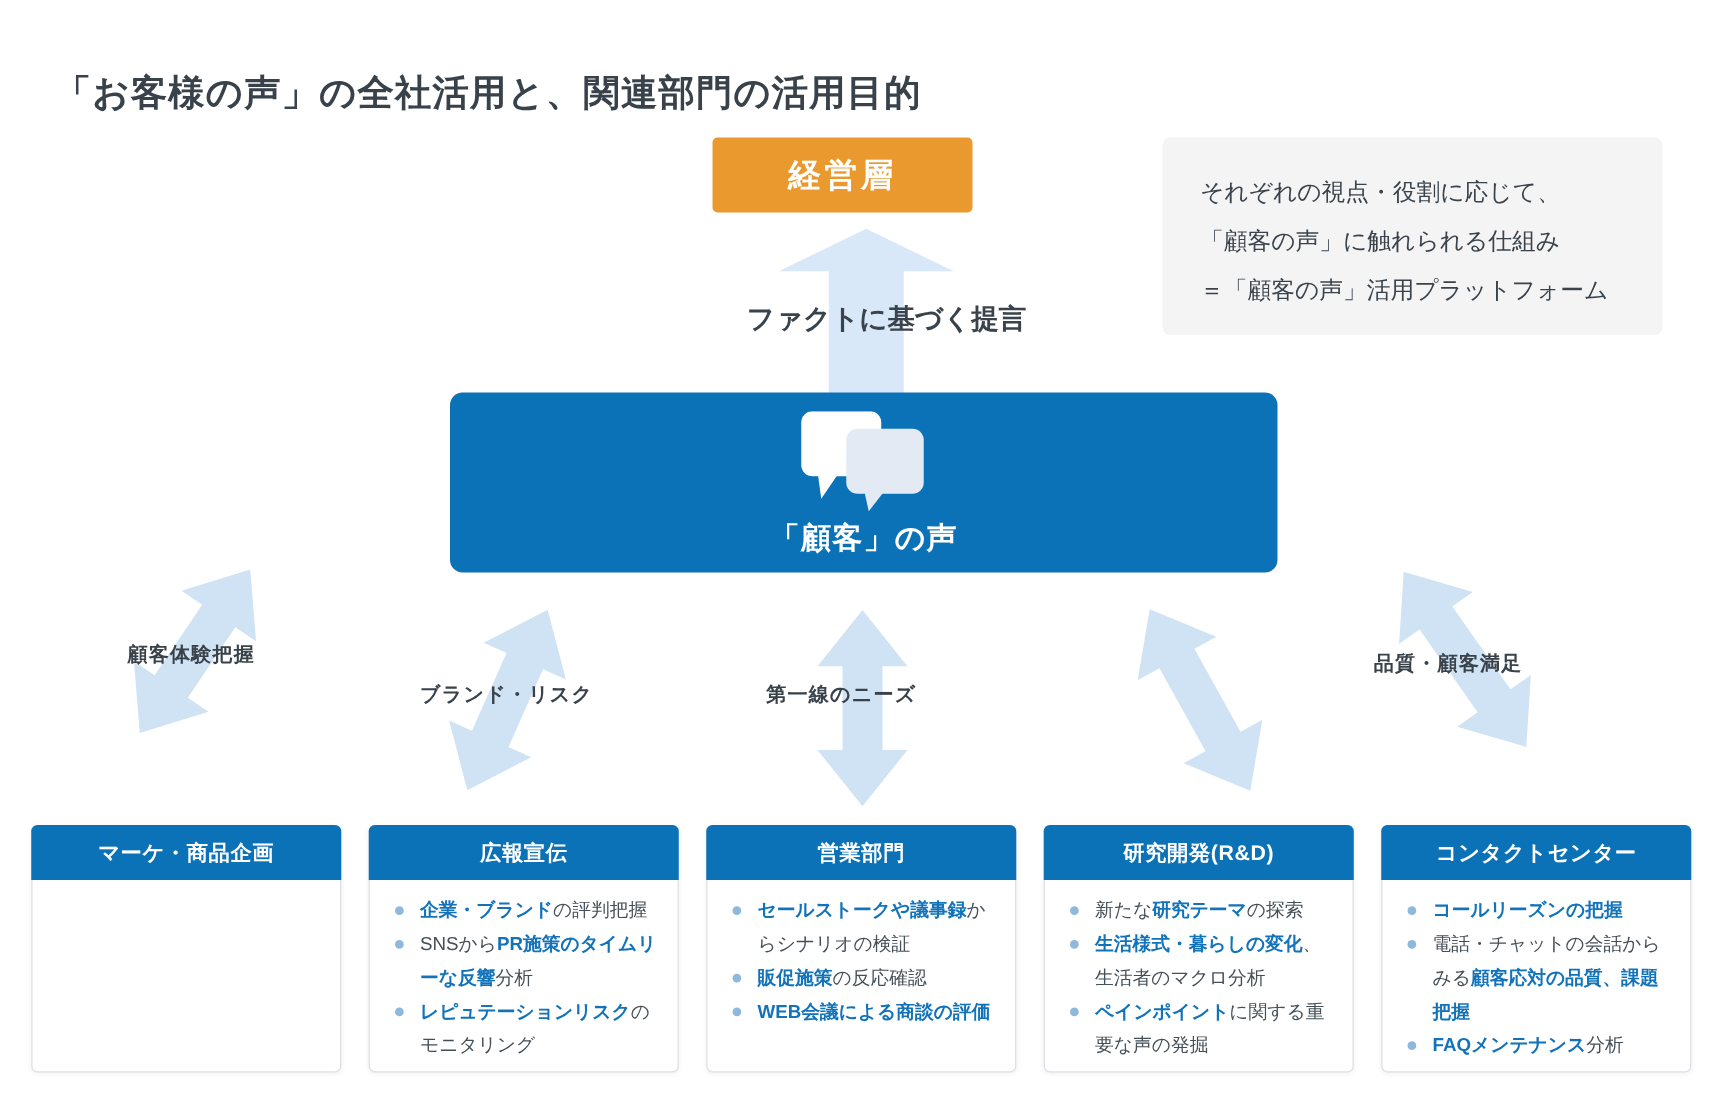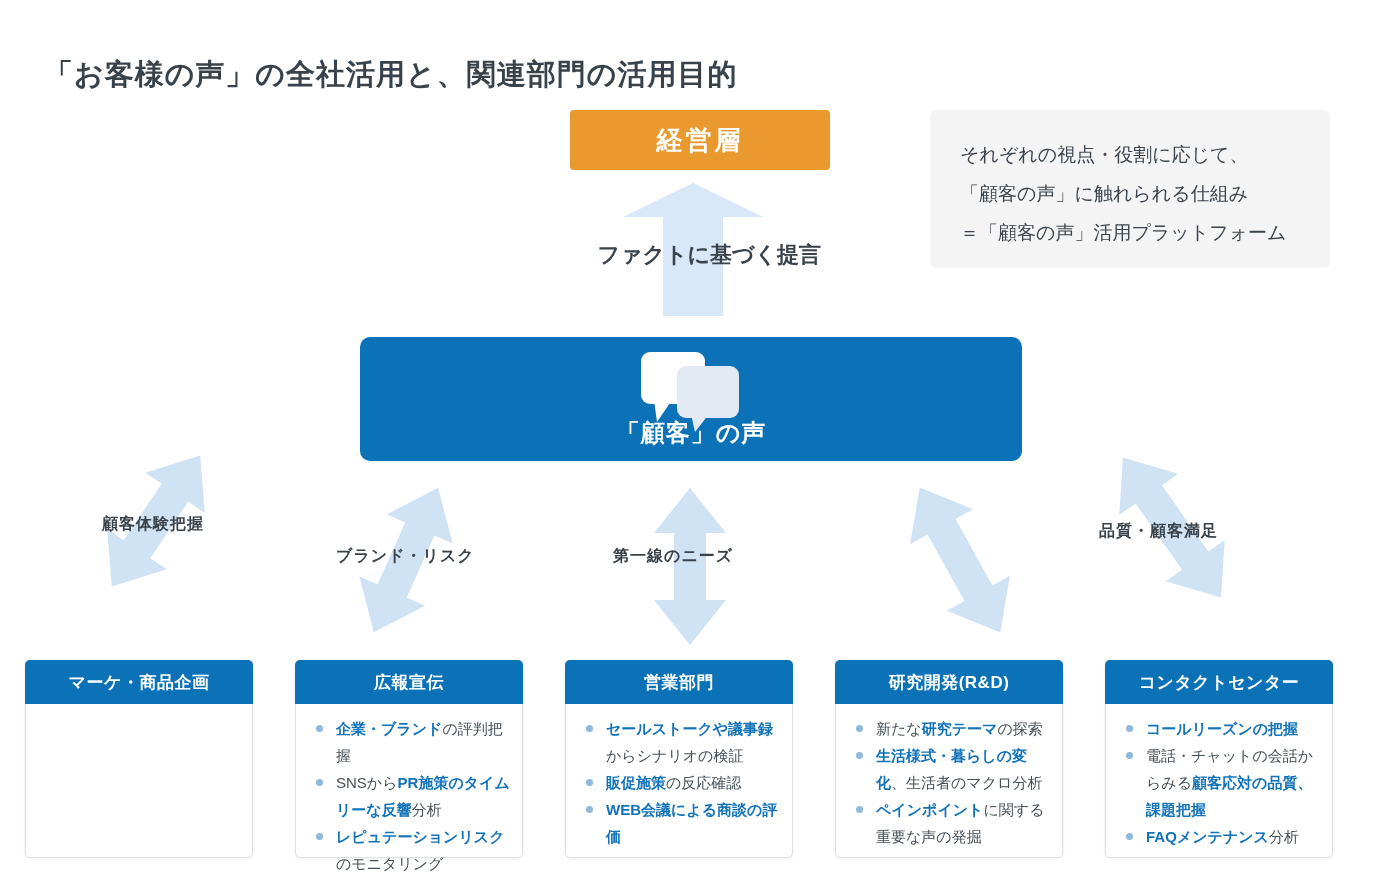--- a/index.html
+++ b/index.html
@@ -9,38 +9,38 @@
     color:#3a434c;overflow:hidden;
   }
   .abs{position:absolute;}
   
   .page-title{
     left:44px;top:36px;font-size:29px;font-weight:700;color:#39424a;
     letter-spacing:1px;white-space:nowrap;
   }
   
   .mgmt-box{
-    left:570px;top:110px;width:260px;height:60px;background:#e9992e;border-radius:4px;
+    left:570px;top:110px;width:208px;height:60px;background:#e9992e;border-radius:4px;
     display:flex;align-items:center;justify-content:center;
     color:#ffffff;font-size:26px;font-weight:700;letter-spacing:3px;
   }
   
   .note-panel{
     left:930px;top:110px;width:400px;height:158px;background:#f4f4f5;border-radius:6px;
     padding:25px 0 0 30px;box-sizing:border-box;
   }
   .note-line{font-size:19px;line-height:39px;font-weight:400;color:#3a434c;white-space:nowrap;}
   
   .fact-label{
     left:585px;top:240px;width:236px;text-align:right;
     font-size:22px;font-weight:600;color:#3a434c;white-space:nowrap;z-index:3;
   }
   
   .voice-box{
-    left:360px;top:314px;width:662px;height:124px;background:#0b72b8;border-radius:10px;z-index:2;margin-top:23px;
+    left:360px;top:314px;width:662px;height:144px;background:#0b72b8;border-radius:10px;z-index:2;
   }
   .voice-icon{position:absolute;left:50%;top:15px;transform:translateX(-50%);}
   .voice-label{
     position:absolute;left:0;right:0;bottom:12px;text-align:center;
     color:#ffffff;font-size:24px;font-weight:700;letter-spacing:1px;
   }
   
   .arrow{z-index:1;}
   .arrow svg{display:block;}
   
@@ -48,21 +48,21 @@
     font-size:16px;font-weight:700;color:#39424a;letter-spacing:1px;
     white-space:nowrap;z-index:3;
   }
   .ll-0{left:102px;top:514px;}
   .ll-1{left:336px;top:546px;}
   .ll-2{left:613px;top:546px;}
   .ll-3{left:876px;top:546px;}
   .ll-4{left:1099px;top:521px;}
   
   .card{
-    top:660px;width:228px;height:198px;background:#ffffff;
+    top:660px;width:248px;height:198px;background:#ffffff;
     border:1px solid #dde0e4;border-radius:5px;box-sizing:border-box;
     box-shadow:0 1px 4px rgba(0,0,0,0.06);z-index:2;
   }
   .card-0{left:25px;}
   .card-1{left:295px;}
   .card-2{left:565px;}
   .card-3{left:835px;}
   .card-4{left:1105px;}
   .card-header{
     height:44px;margin:-1px -1px 0 -1px;background:#0b72b8;border-radius:5px 5px 0 0;

